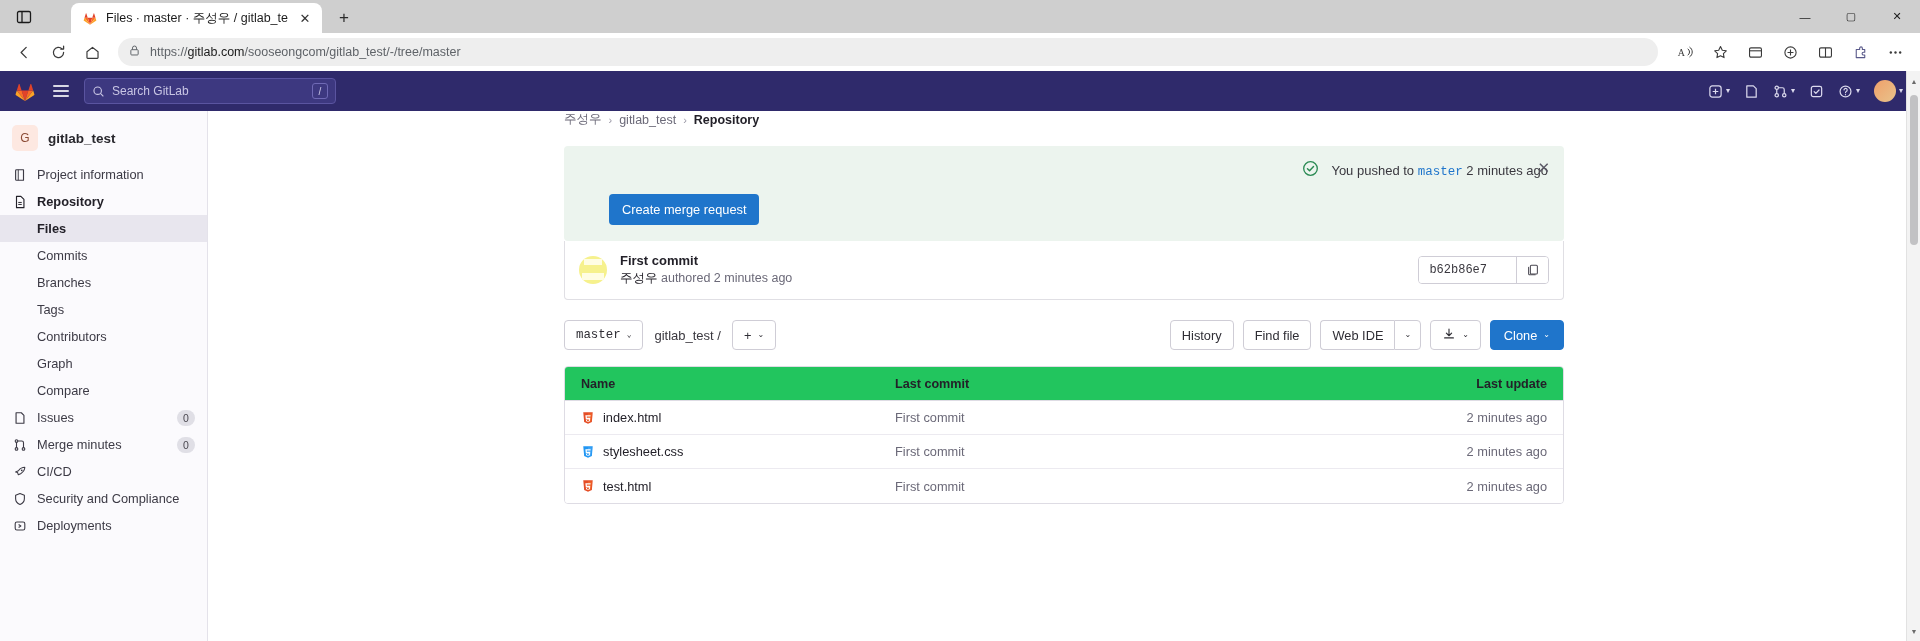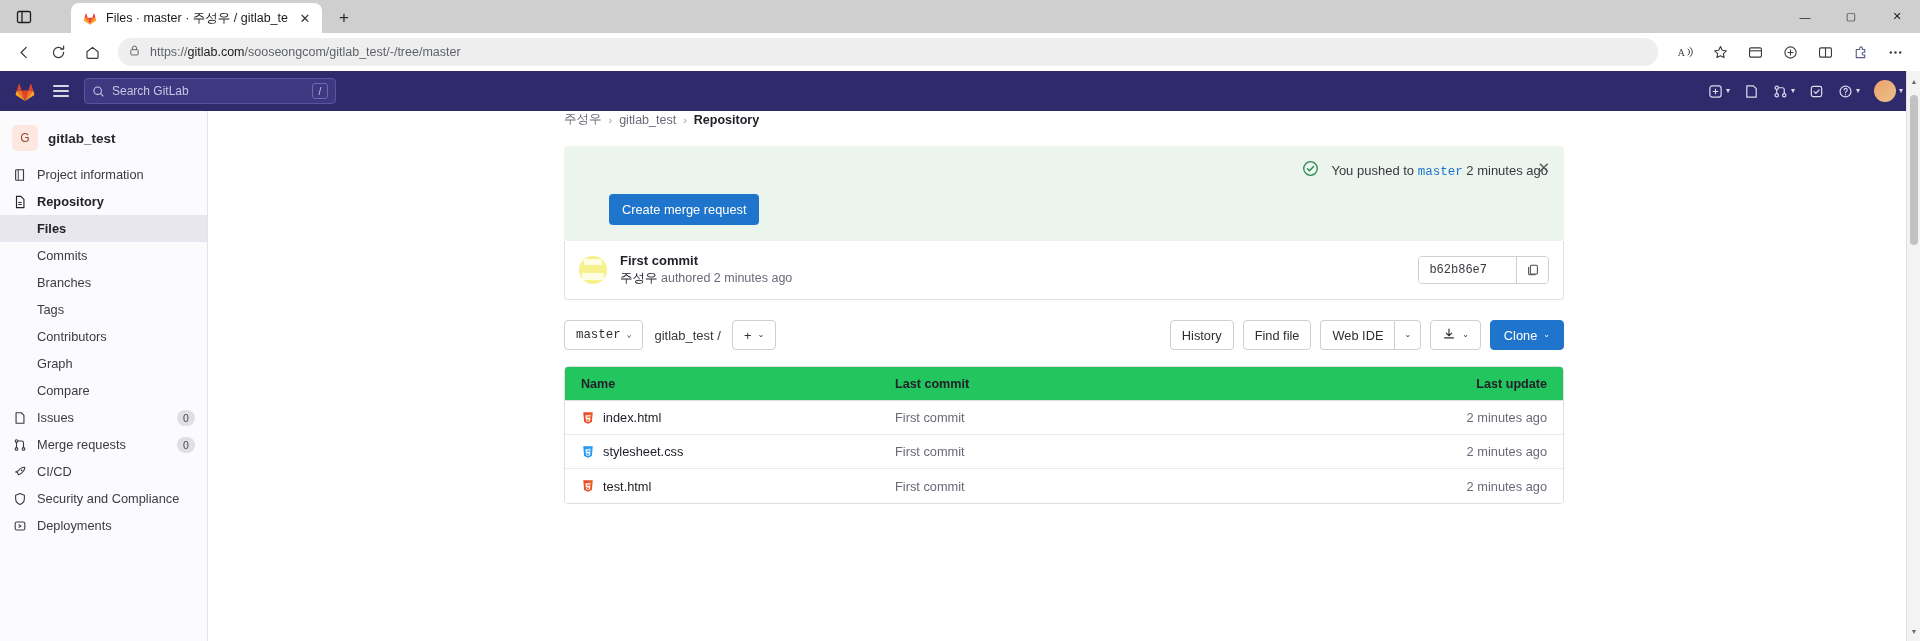--- a/index.html
+++ b/index.html
@@ -446,21 +446,21 @@
 
         <div class="s-item">
           <span class="s-ico">
             <svg width="14" height="14" viewBox="0 0 16 16">
                 <circle cx="4" cy="3.5" r="1.5" fill="none" stroke="#3c3a45" stroke-width="1.25"></circle>
                 <circle cx="4" cy="12.5" r="1.5" fill="none" stroke="#3c3a45" stroke-width="1.25"></circle>
                 <circle cx="12" cy="12.5" r="1.5" fill="none" stroke="#3c3a45" stroke-width="1.25"></circle>
                 <path d="M4 5v6M5.5 3.5H10a2 2 0 012 2V11" fill="none" stroke="#3c3a45" stroke-width="1.25"></path>
               </svg>
           </span>
-          <span>Merge requests</span>
+          <span>Merge minutes</span>
           <span class="s-badge">0</span>
         </div>
 
         <div class="s-item">
           <span class="s-ico">
             <svg width="14" height="14" viewBox="0 0 16 16">
                 <path d="M13.5 2.5c-3 0-5.5 1.5-7.3 4L3 8l2.2.6.9 2.6L8.7 10c2.5-1.8 4.8-4.3 4.8-7.5z" fill="none" stroke="#3c3a45" stroke-width="1.2" stroke-linejoin="round"></path>
                 <circle cx="10" cy="6" r="1" fill="#3c3a45"></circle>
               </svg>
           </span>

